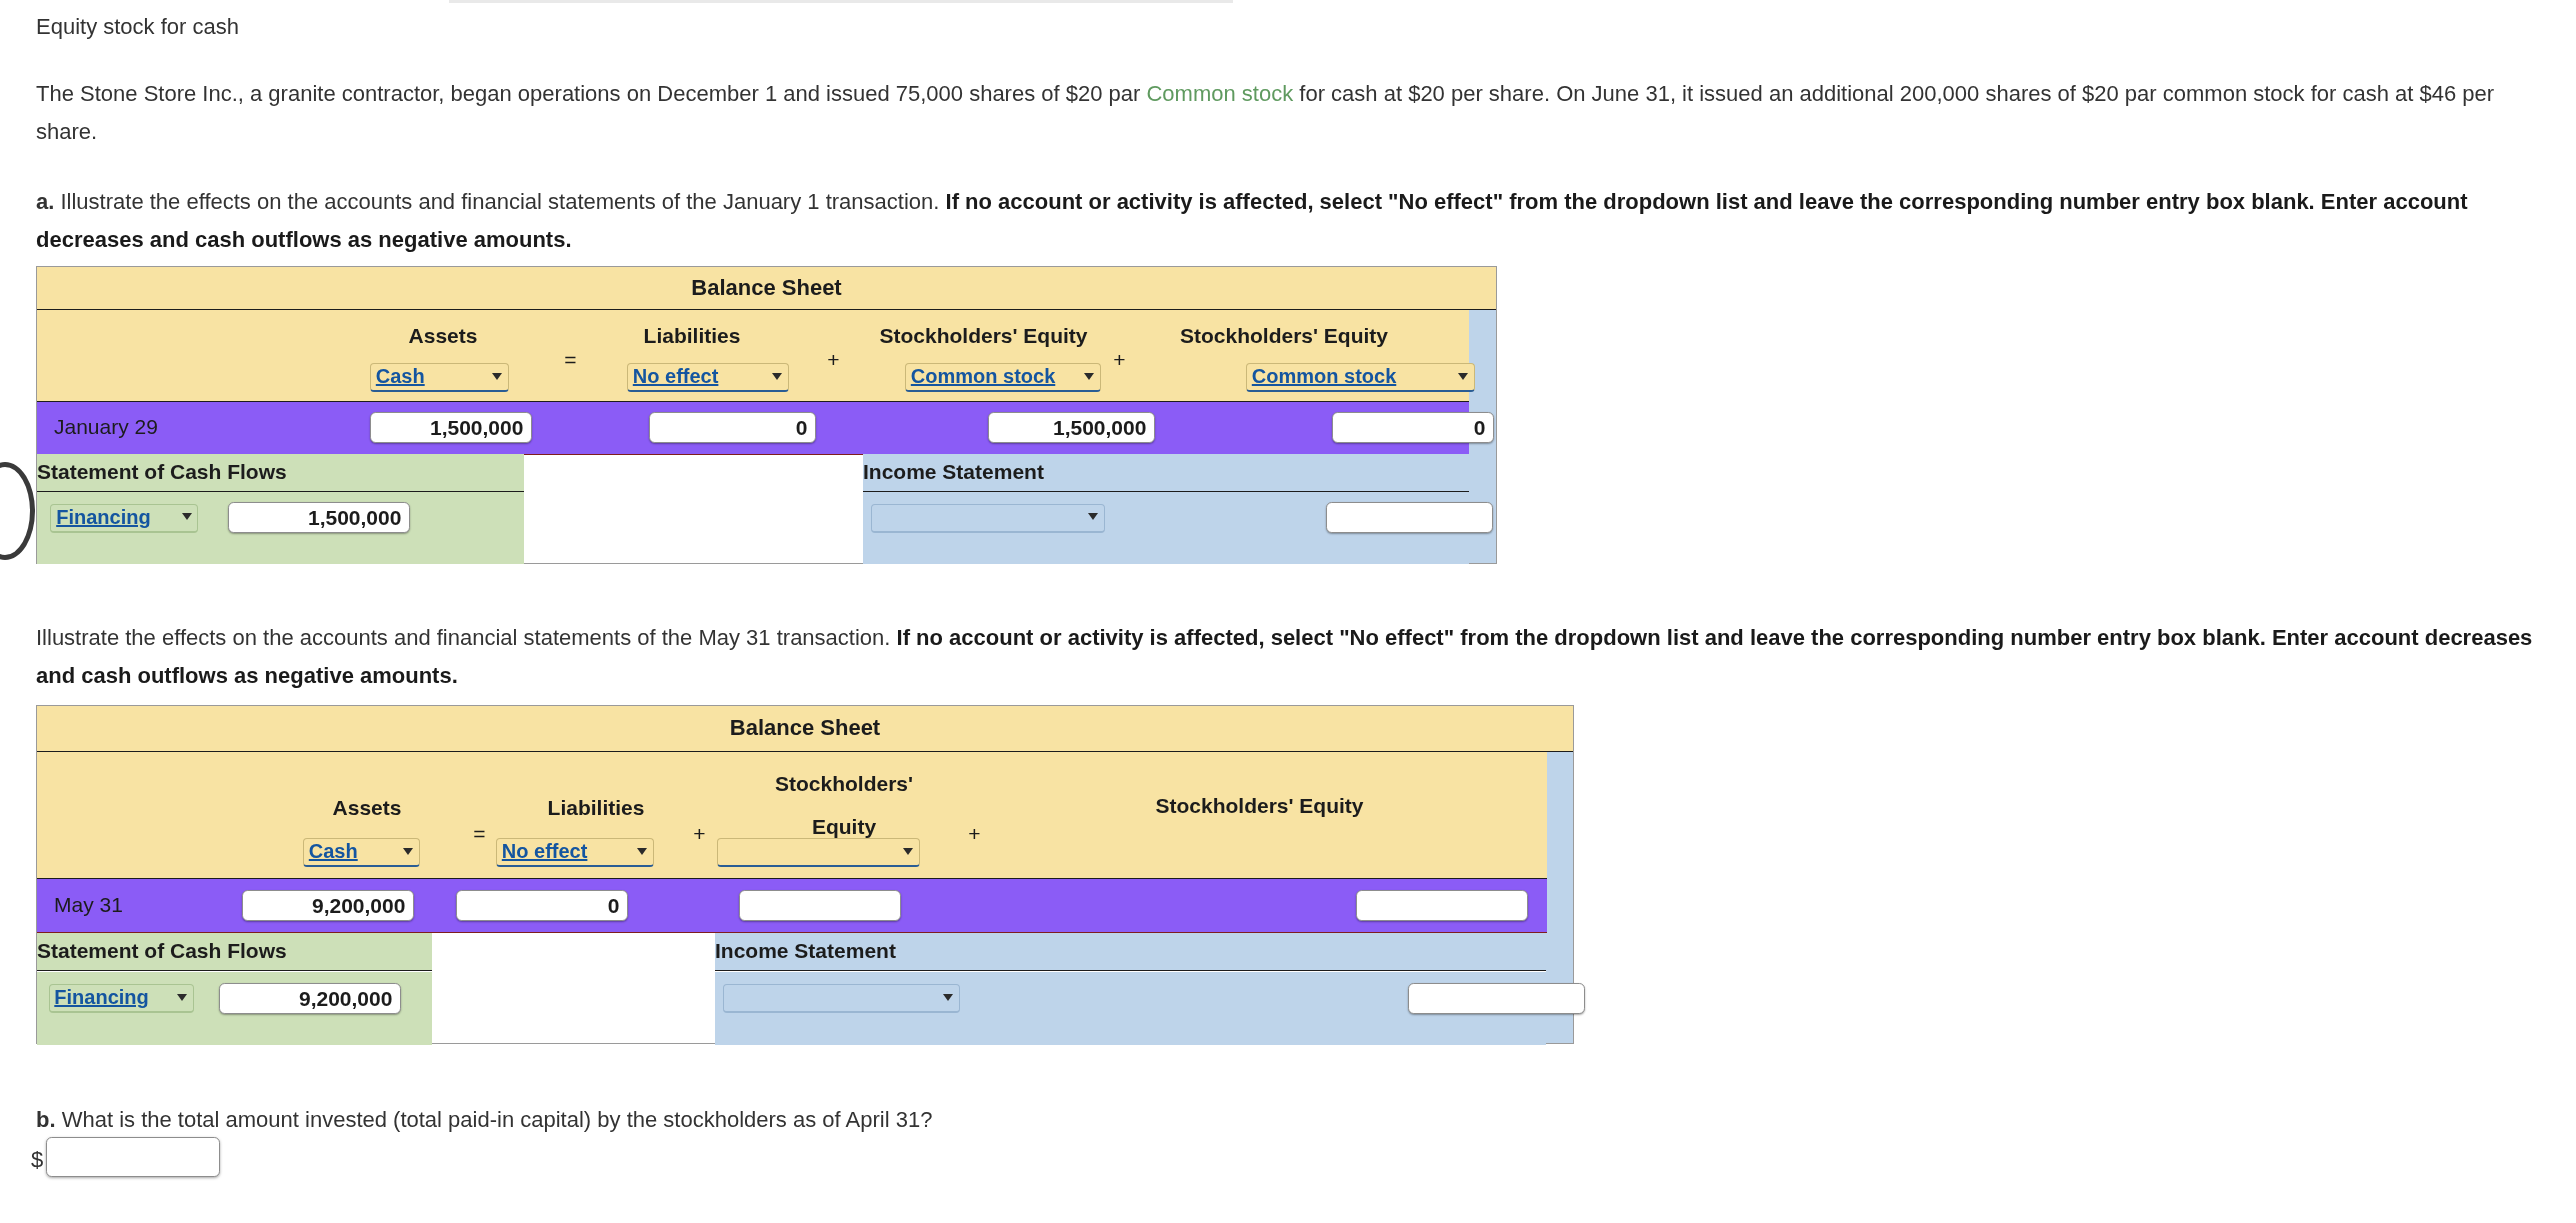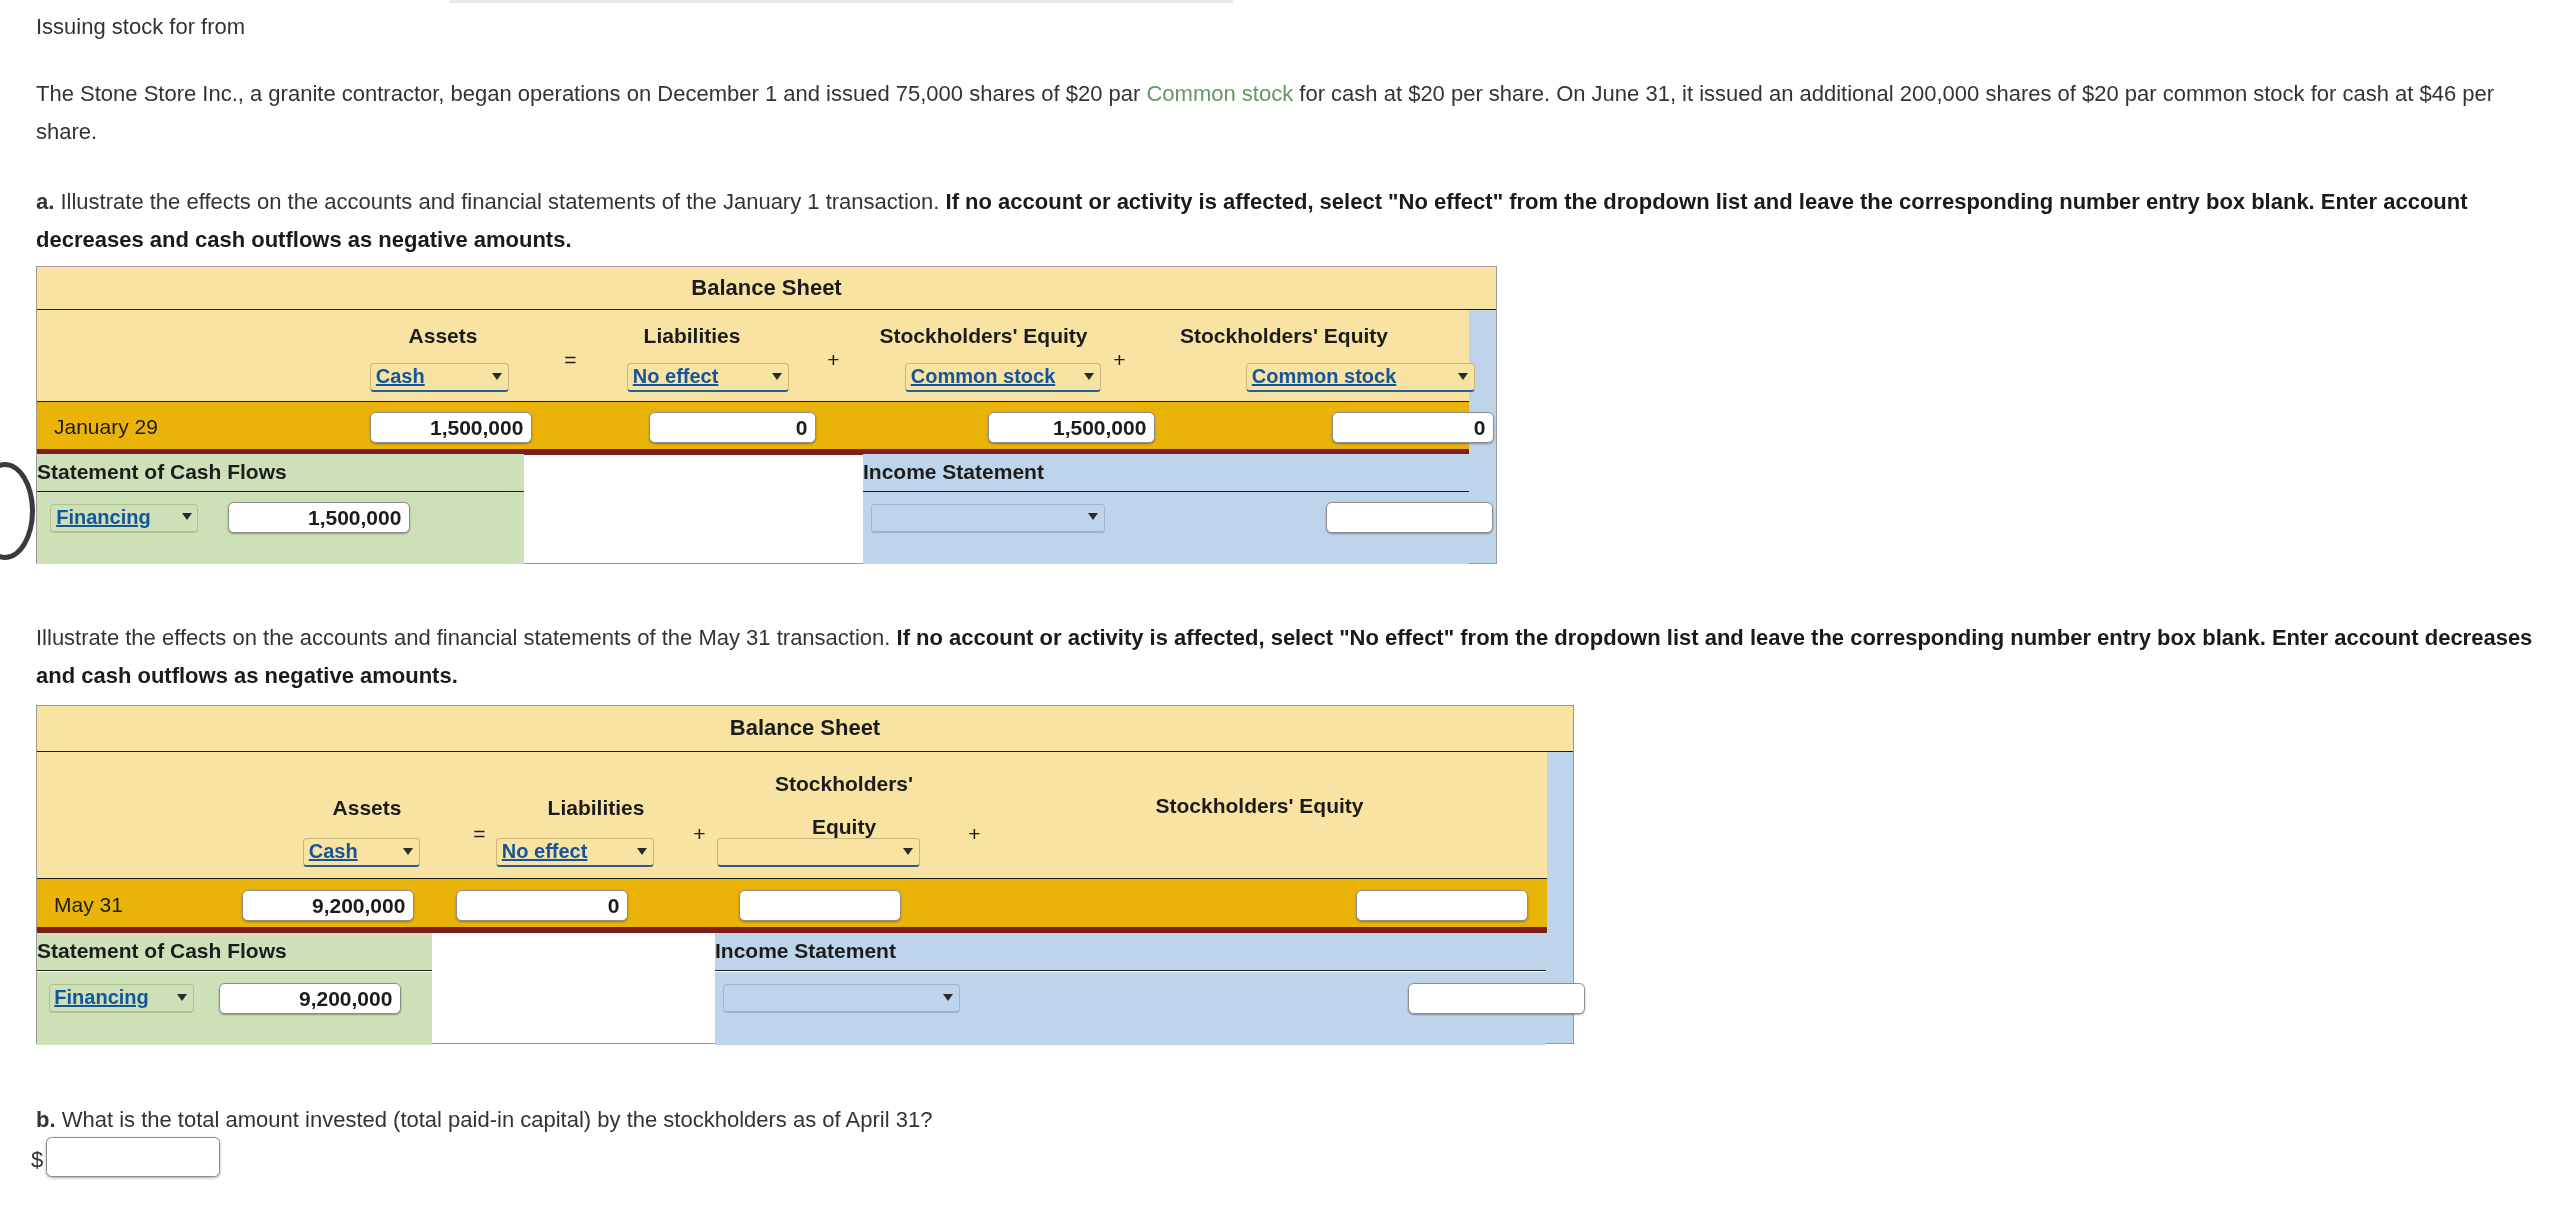--- a/index.html
+++ b/index.html
@@ -40,21 +40,21 @@
   .bluepad{position:absolute;top:0;right:0;bottom:0;background:#bed4ea;}
 
   .bs-title{
     background:#f8e3a3;
     text-align:center;font-weight:bold;font-size:22px;color:#1c1c1c;
     border-bottom:1px solid #1c1c1c;
     box-sizing:border-box;
   }
 
   .hdr-row{background:#f8e3a3;border-bottom:1.9px solid #1c1c1c;position:relative;box-sizing:border-box;}
-  .data-row{background:#eab308;position:relative;box-sizing:border-box;border-bottom:6px solid #7f1d1d;}
+  .data-row{background:#8b5cf6;position:relative;box-sizing:border-box;border-bottom:1px solid #7f1d1d;}
 
   .col-head{
     position:absolute;text-align:center;
     font-weight:bold;font-size:21px;color:#1c1c1c;
     line-height:25px;
   }
   .op{
     position:absolute;font-size:21px;color:#1c1c1c;text-align:center;font-weight:normal;
   }
 
@@ -130,21 +130,21 @@
   }
 </style>
 </head>
 <body>
 
 <div class="top-strip" id="strip-a"></div>
 <div class="top-strip" id="strip-b"></div>
 
 <div class="cursor-ring"></div>
 
-<div class="wrap title">Issuing stock for from</div>
+<div class="wrap title">Equity stock for cash</div>
 
 <div class="wrap para" style="top:75px;width:2513px;">
   <span>The Stone Store Inc., a granite contractor, began operations on December 1 and issued 75,000 shares of $20 par </span><span class="green-link">Common stock</span><span> for cash at $20 per share. On June 31, it issued an additional 200,000 shares of $20 par common stock for cash at $46 per share.</span>
 </div>
 
 <div class="wrap para" style="top:183px;width:2522px;">
   <span class="qlabel">a.</span>
   <span>Illustrate the effects on the accounts and financial statements of the January 1 transaction.</span>
   <b>If no account or activity is affected, select "No effect" from the dropdown list and leave the corresponding number entry box blank. Enter account decreases and cash outflows as negative amounts.</b>
 </div>

